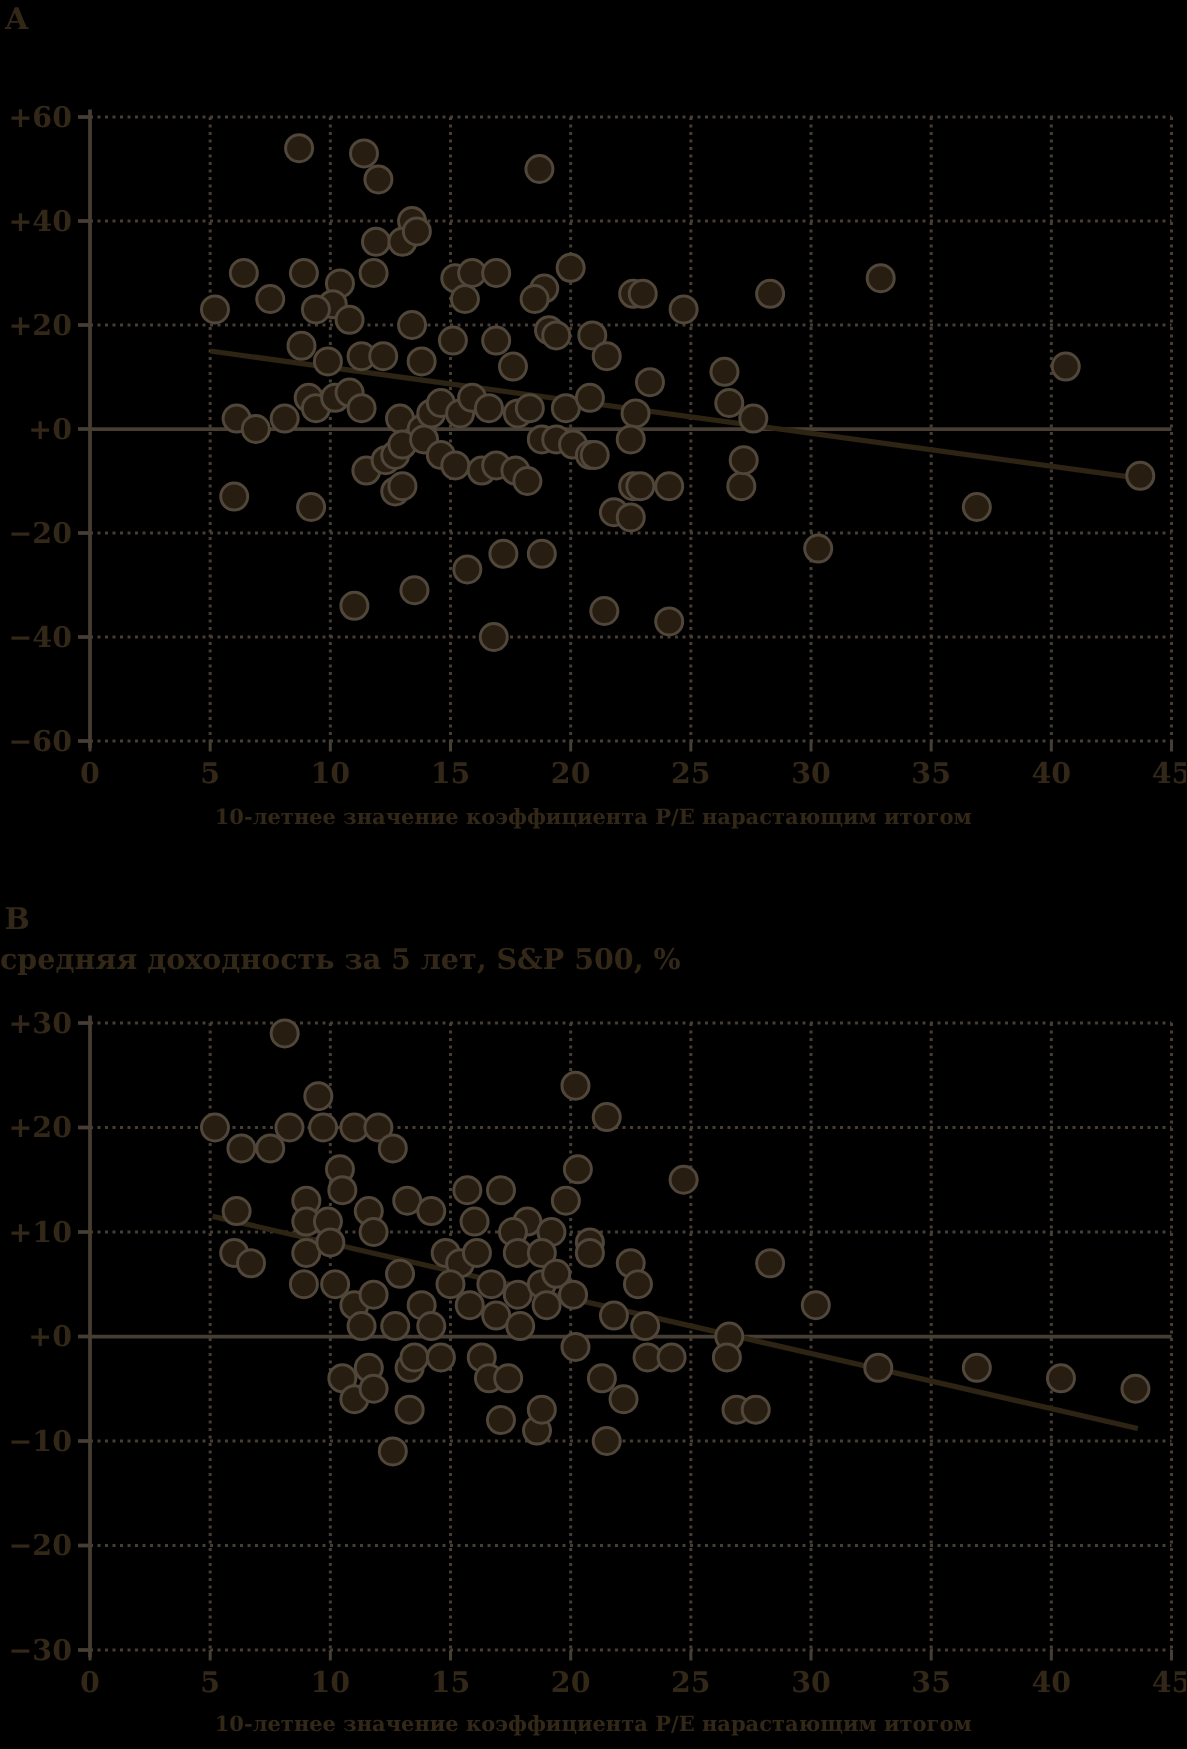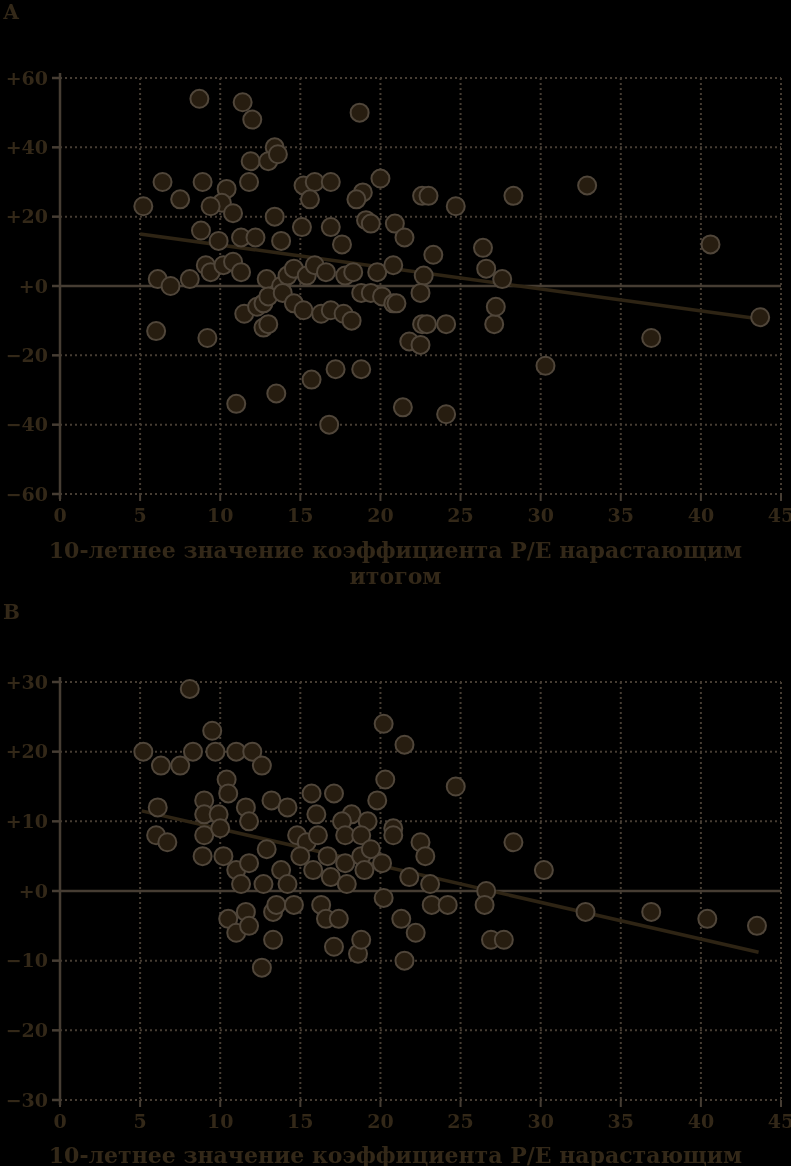--- a/index.html
+++ b/index.html
@@ -11,21 +11,21 @@
   .panel-label {
     position: absolute; left: 3px; width: 200px;
     font-size: 20px; font-weight: bold; color: #332818;
   }
   .chart-title {
     position: absolute; left: 0; width: 600px;
     font-size: 19px; font-weight: bold; color: #332818;
   }
   .x-axis-title {
     position: absolute; left: 0; width: 791px; text-align: center;
-    font-size: 22px; font-weight: bold; color: #332818;
+    font-size: 14px; font-weight: bold; color: #332818;
   }
   svg.plots { position: absolute; left: 0; top: 0; }
   svg text.tick {
     font-family: "DejaVu Serif", "Liberation Serif", serif;
     font-size: 19px; font-weight: bold; fill: #332818;
   }
 </style>
 </head>
 <body>
 
@@ -342,16 +342,17 @@
         <circle cx="585.5288888888889" cy="911.9" r="9" fill="#271d10" stroke="#50463a" stroke-width="2"></circle>
         <circle cx="651.2199999999999" cy="911.9" r="9" fill="#271d10" stroke="#50463a" stroke-width="2"></circle>
         <circle cx="707.2977777777777" cy="918.8666666666667" r="9" fill="#271d10" stroke="#50463a" stroke-width="2"></circle>
         <circle cx="756.9666666666667" cy="925.8333333333334" r="9" fill="#271d10" stroke="#50463a" stroke-width="2"></circle>
       </g>
   </svg>
 
   <div class="x-axis-title" style="top: 537px;">10-летнее значение коэффициента P/E нарастающим итогом</div>
 
   <div class="panel-label" style="top: 600px;">В</div>
+  <div class="chart-title" style="top: 629px;">средняя доходность за 5 лет, S&amp;P 500, %</div>
 
   <div class="x-axis-title" style="top: 1142px;">10-летнее значение коэффициента P/E нарастающим итогом</div>
 
 </div>
 
 </body></html>

